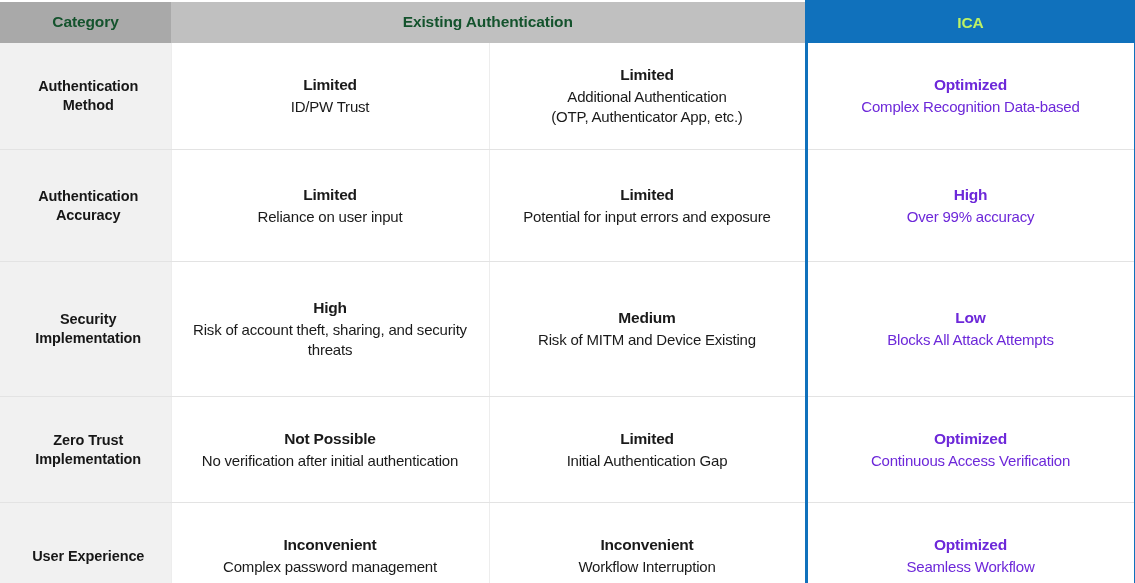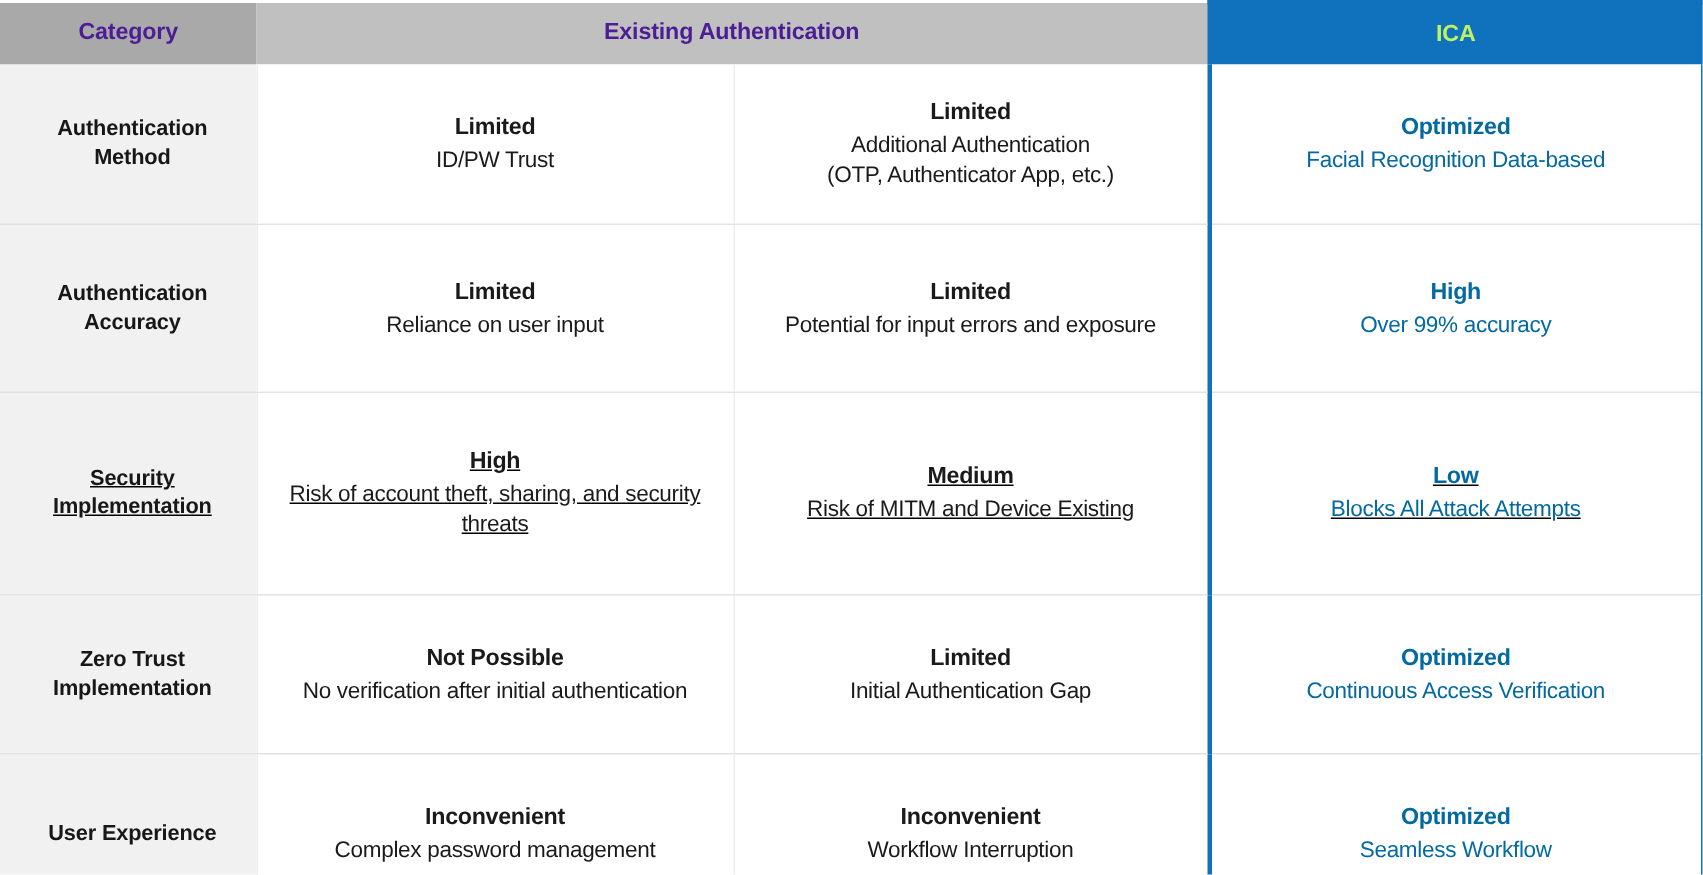--- a/index.html
+++ b/index.html
@@ -38,21 +38,21 @@
   thead tr { height: 41px; }
 
   th {
     padding: 0;
     margin: 0;
     font-weight: 700;
     font-size: 15.5px;
     letter-spacing: -0.1px;
     text-align: center;
     vertical-align: middle;
-    color: #4c1d95;
+    color: #14532d;
   }
   th.h-category {
     background: #a9a9a9;
   }
   th.h-existing {
     background: #c0c0c0;
     margin-left: 11px;
   }
   th.h-ica {
     background: #1071bc;
@@ -106,21 +106,21 @@
   }
   .detail {
     display: block;
     font-weight: 400;
     font-size: 15px;
     line-height: 1.32;
     letter-spacing: -0.2px;
     margin-top: 1px;
   }
 
-  td.ica .verdict, td.ica .detail { color: #0369a1; }
+  td.ica .verdict, td.ica .detail { color: #6d28d9; }
 </style>
 </head>
 <body>
 
 <div id="table-wrap">
   <table class="cmp">
     <colgroup>
       <col class="c-cat">
       <col class="c-exa">
       <col class="c-exb">
@@ -143,21 +143,21 @@
         <td class="exist">
           <span class="verdict">Limited</span>
           <span class="detail">ID/PW Trust</span>
         </td>
         <td class="exist">
           <span class="verdict">Limited</span>
           <span class="detail">Additional Authentication<br>(OTP, Authenticator App, etc.)</span>
         </td>
         <td class="ica">
           <span class="verdict">Optimized</span>
-          <span class="detail">Facial Recognition Data-based</span>
+          <span class="detail">Complex Recognition Data-based</span>
         </td>
       </tr>
 
       <tr style="height:112px;">
         <td class="cat">
           <span>Authentication</span><br>
           <span>Accuracy</span>
         </td>
         <td class="exist">
           <span class="verdict">Limited</span>
@@ -166,21 +166,21 @@
         <td class="exist">
           <span class="verdict">Limited</span>
           <span class="detail">Potential for input errors and exposure</span>
         </td>
         <td class="ica">
           <span class="verdict">High</span>
           <span class="detail">Over 99% accuracy</span>
         </td>
       </tr>
 
-      <tr style="height:135px;text-decoration:underline;">
+      <tr style="height:135px;">
         <td class="cat">
           <span>Security</span><br>
           <span>Implementation</span>
         </td>
         <td class="exist">
           <span class="verdict">High</span>
           <span class="detail">Risk of account theft, sharing, and security threats</span>
         </td>
         <td class="exist">
           <span class="verdict">Medium</span>

